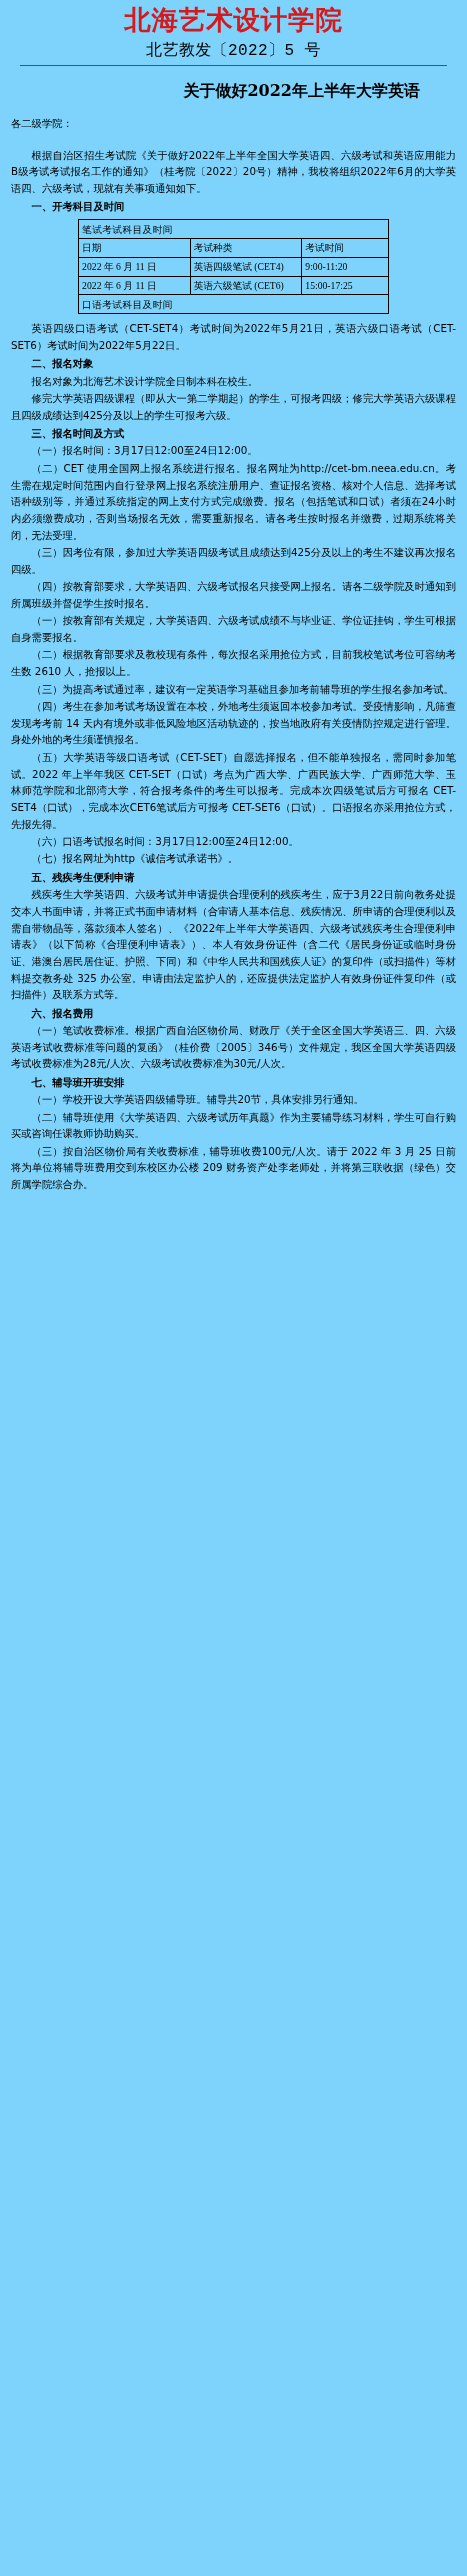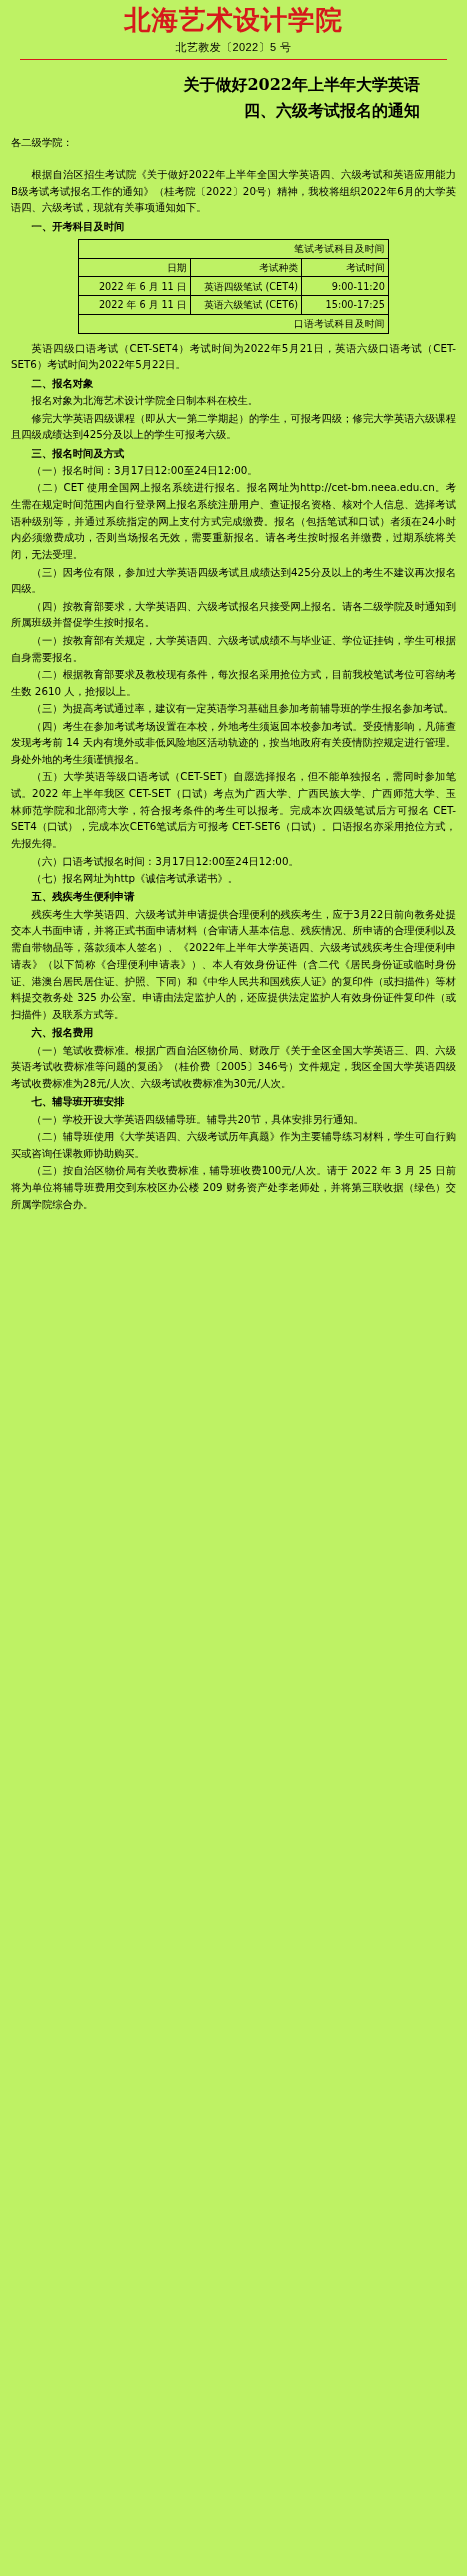--- a/index.html
+++ b/index.html
@@ -8,40 +8,40 @@
     width: 467px;
     background: #ffffff;
     font-family: "DejaVu Sans", "Liberation Sans", sans-serif;
     color: #000000;
   }
   .page {
     width: 467px;
     min-height: 2576px;
     position: relative;
     padding: 0;
-    background: #bef264;
+    background: #7dd3fc;
   }
   
   .masthead {
     padding: 4.7px 11px 0 11px;
   }
   .org-title {
     color: #d6191c;
     font-family: "DejaVu Serif", "Liberation Serif", serif;
     font-weight: bold;
     font-size: 26.5px;
     letter-spacing: 0.8px;
     line-height: 1.12;
     text-align: center;
     white-space: nowrap;
   }
   .doc-number {
     text-align: center;
-    font-size: 11px;
-    font-family: Liberation Sans, sans-serif;
+    font-size: 16px;
+    font-family: Liberation Mono, monospace;
     margin-top: 5.5px;
     margin-bottom: 3.9px;
     letter-spacing: 0.4px;
   }
   .red-rule {
     border: none;
     border-top: 1.6px solid #d6191c;
     margin: 2.3px 9.3px 0 9.3px;
     height: 0;
   }
@@ -73,23 +73,24 @@
     margin: 4.7px 0 6.2px 0;
   }
   table.exam {
     border-collapse: collapse;
     font-size: 9.7px;
     width: 311px;
   }
   table.exam td, table.exam th {
     border: 0.8px solid #000;
     padding: 2.3px 3.1px;
-    text-align: right;
+    text-align: left;
     font-weight: normal;
     line-height: 1.35;
+    font-family: Liberation Serif, serif;
   }
   table.exam tr.caption td {
     font-weight: normal;
   }
   table.exam .cap {
     letter-spacing: 0.4px;
   }
   .col-a { width: 36%; }
   .col-b { width: 36%; margin-top: 23px; }
   .col-c { width: 28%; }
@@ -101,21 +102,20 @@
 <div class="page">
 
   <div class="masthead">
     <div class="org-title">北海艺术设计学院</div>
     <div class="doc-number">北艺教发〔2022〕5 号</div>
     <hr class="red-rule">
   </div>
 
   <div class="doc-title">
     <div>关于做好2022年上半年大学英语</div>
-    <div>四、六级考试报名的通知</div>
   </div>
 
   <div class="body">
 
     <p class="salutation">各二级学院：</p>
     <p class="para">根据自治区招生考试院《关于做好2022年上半年全国大学英语四、六级考试和英语应用能力B级考试考试报名工作的通知》（桂考院〔2022〕20号）精神，我校将组织2022年6月的大学英语四、六级考试，现就有关事项通知如下。</p>
 
     <p class="section">一、开考科目及时间</p>
 
     <div class="tbl-wrap">

